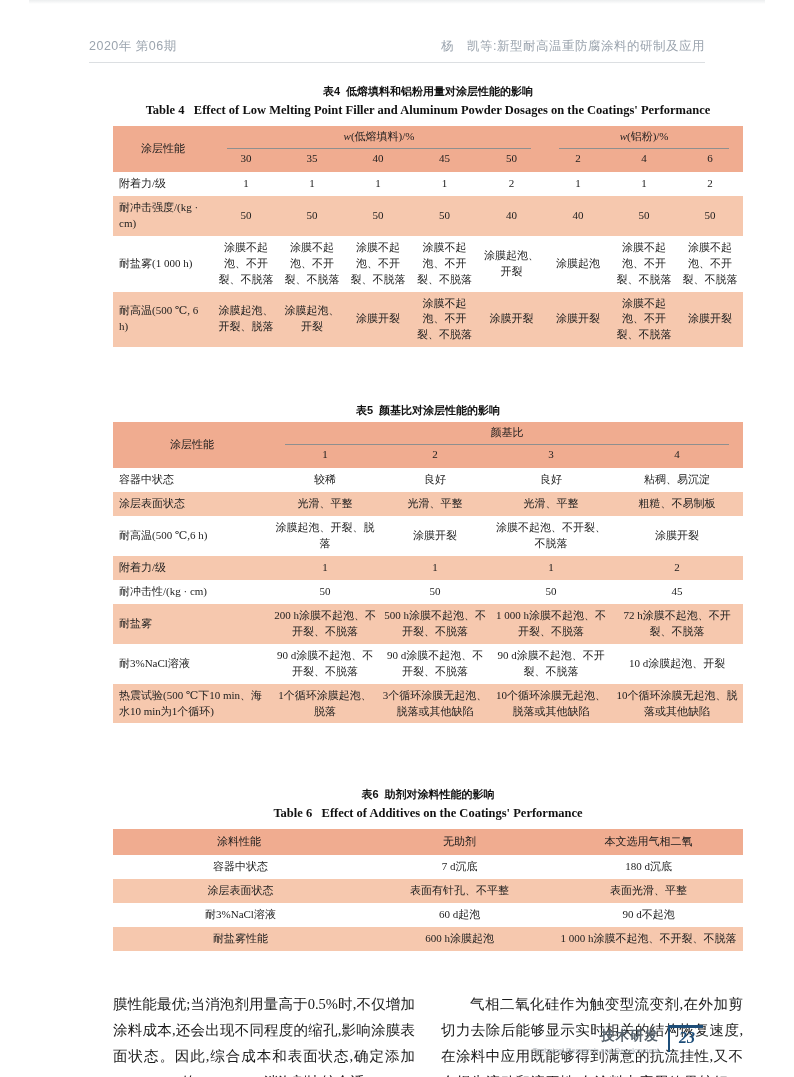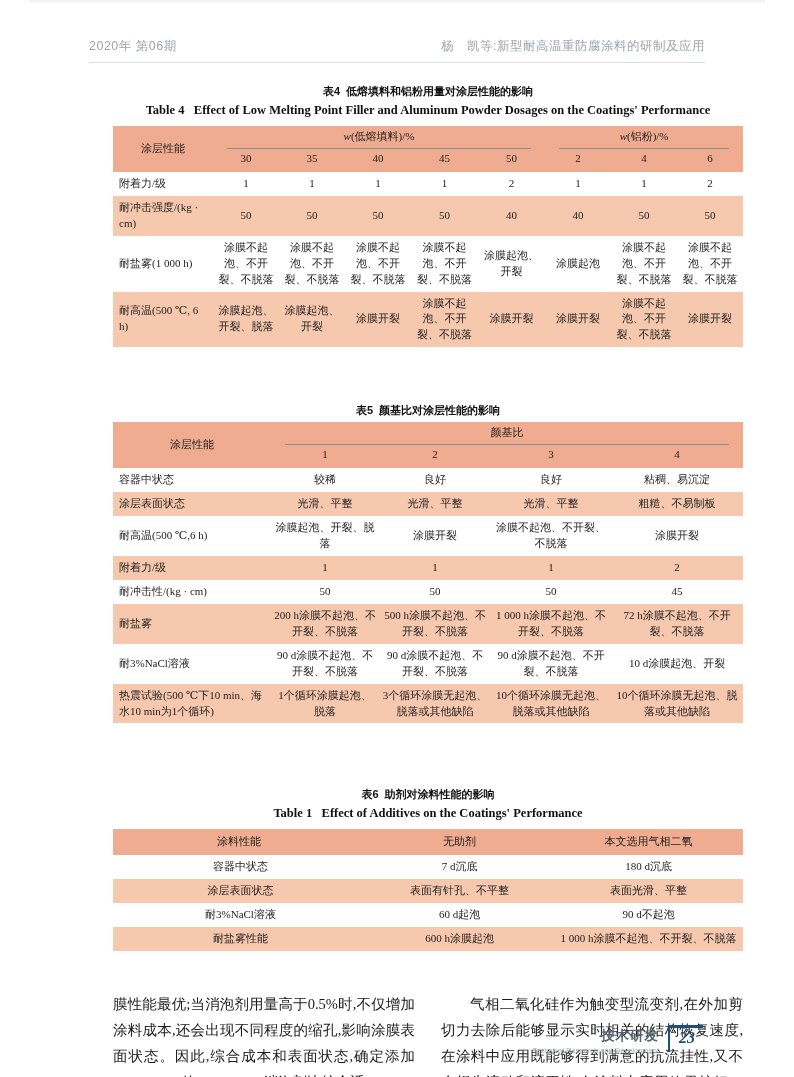--- a/index.html
+++ b/index.html
@@ -246,21 +246,21 @@
               <td>3个循环涂膜无起泡、脱落或其他缺陷</td>
               <td>10个循环涂膜无起泡、脱落或其他缺陷</td>
               <td>10个循环涂膜无起泡、脱落或其他缺陷</td>
             </tr>
           </tbody>
         </table>
     </section>
 
     <section class="sec-t6">
       <div class="tbl-title-cn">表6  助剂对涂料性能的影响</div>
-      <div class="tbl-title-en">Table 1   Effect of Additives on the Coatings' Performance</div>
+      <div class="tbl-title-en">Table 6   Effect of Additives on the Coatings' Performance</div>
       <table class="data">
           <colgroup>
             <col style="width: 252px;">
             <col style="width: 189px;">
             <col style="width: 189px;">
           </colgroup>
           <thead>
             <tr>
               <th class="simple-h">涂料性能</th>
               <th class="simple-h">无助剂</th>

